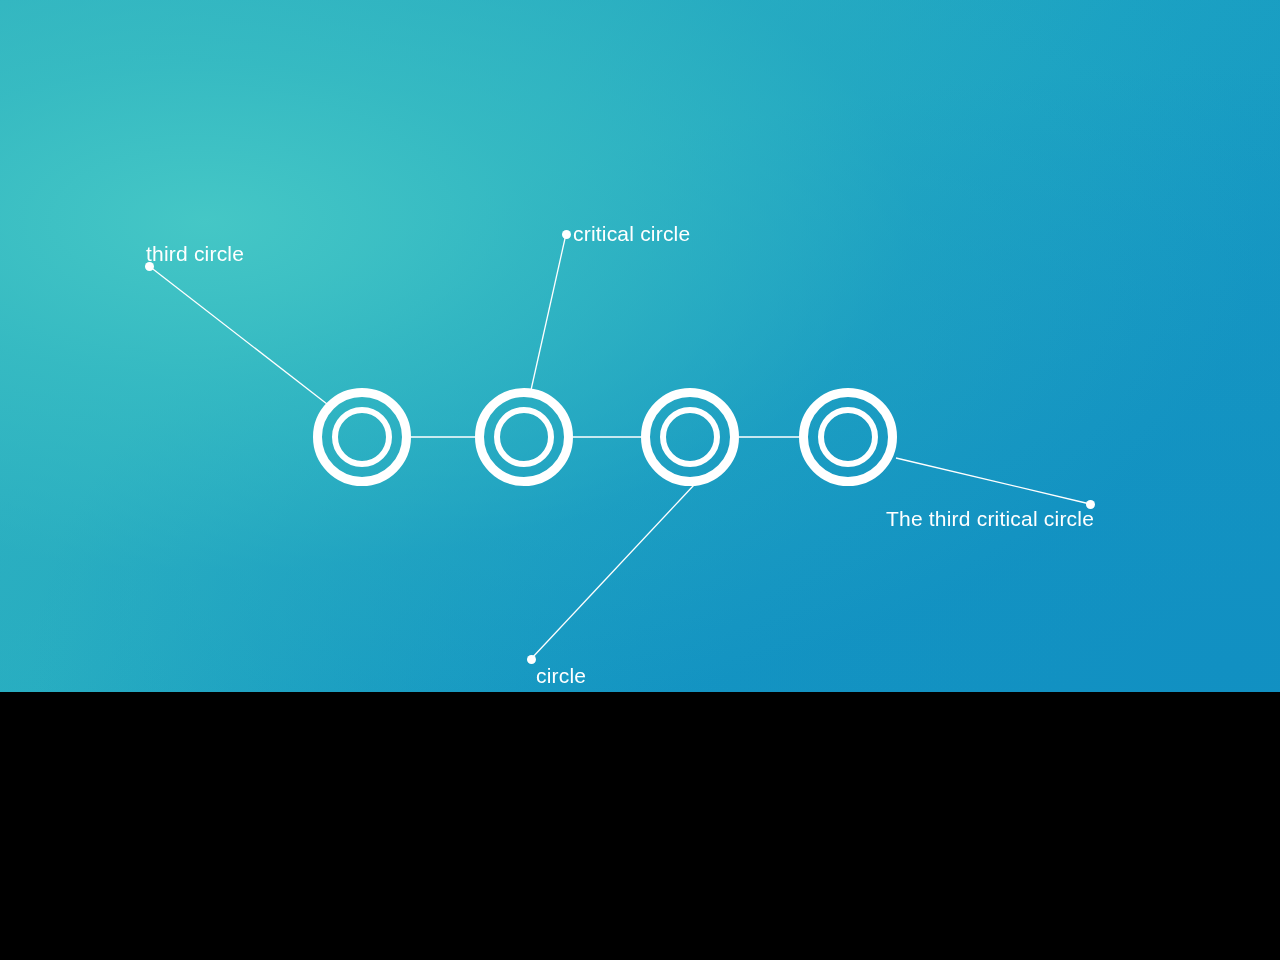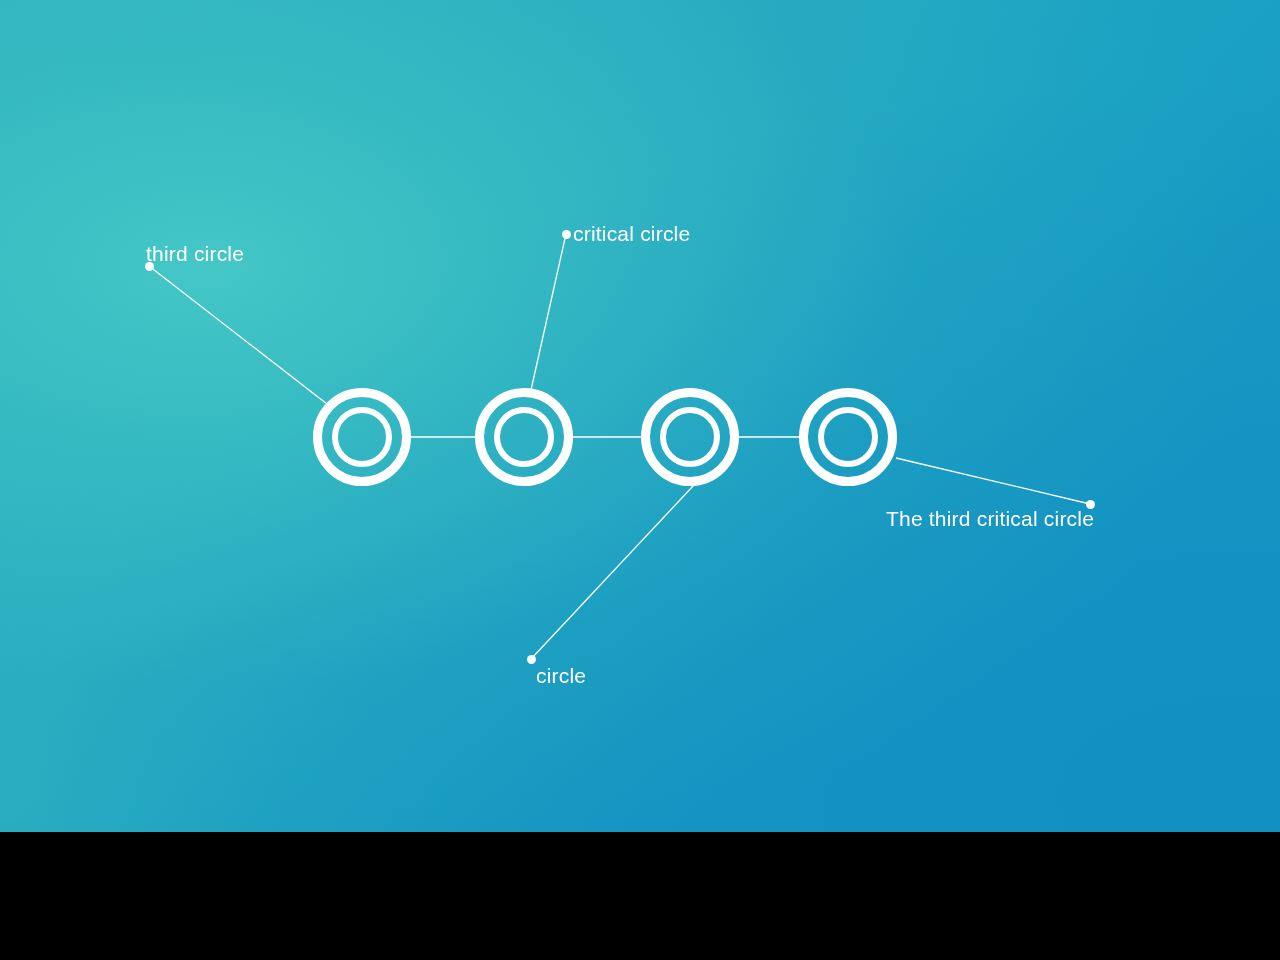--- a/index.html
+++ b/index.html
@@ -4,21 +4,21 @@
 <title>Circles Infographic</title>
 <style>
   html, body {
     margin: 0;
     padding: 0;
     background: #000;
   }
   #stage {
     position: relative;
     width: 1280px;
-    height: 832px;
+    height: 692px;
     overflow: hidden;
     font-family: "Liberation Sans", sans-serif;
     
     background-color: #1a9ec3;
     background-image:
       radial-gradient(115% 105% at 16% 32%, rgba(70,200,198,0.95) 0%, rgba(57,189,195,0.72) 22%, rgba(40,170,193,0.36) 48%, rgba(25,150,193,0.05) 72%, rgba(20,145,194,0) 88%),
       radial-gradient(130% 120% at 96% 96%, #1190c2 0%, #1393c2 30%, rgba(21,150,195,0) 72%),
       linear-gradient(128deg, #33b6bf 0%, #28aec1 34%, #1ba2c3 62%, #1493c2 100%);
   }
 

